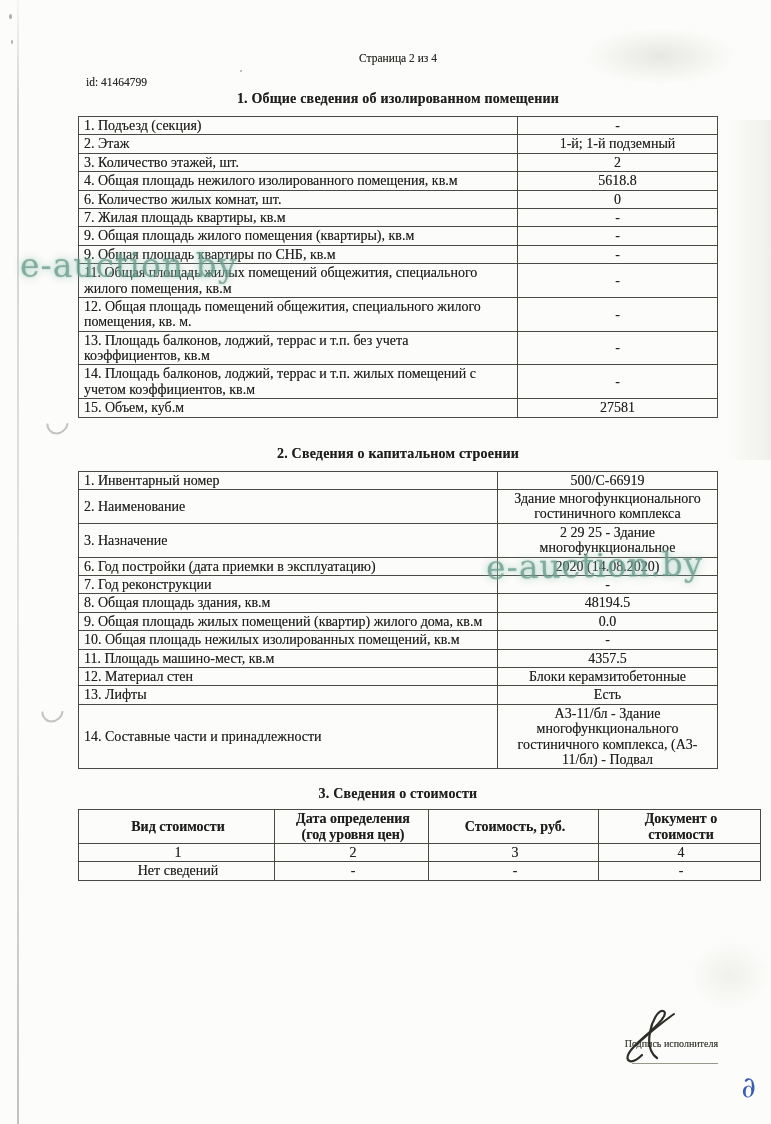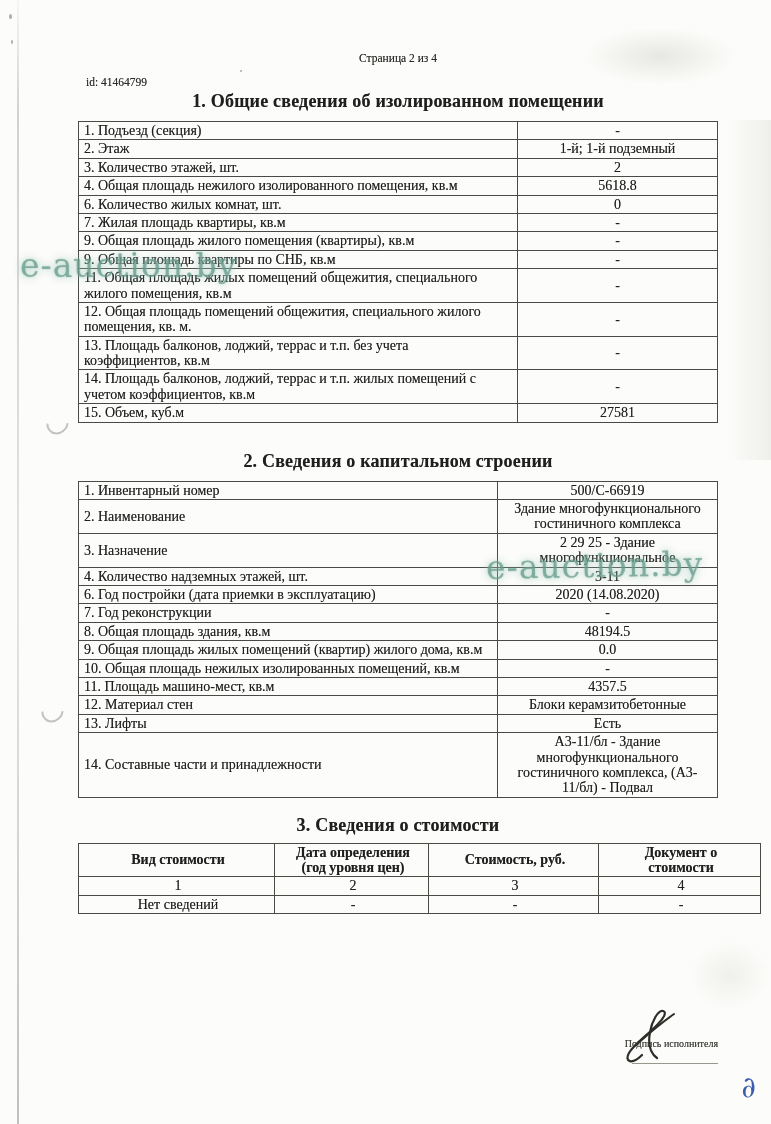--- a/index.html
+++ b/index.html
@@ -11,21 +11,21 @@
   }
   .page{position:absolute;left:78px;top:0;width:640px;}
   .scan-text{text-shadow:0 0 0.6px rgba(35,35,32,0.55);}
 
   
   .doc-header{position:relative;margin-top:52px;height:16px;font-size:11.5px;color:#2b2b28;}
   .doc-id{position:absolute;left:8px;top:0;margin-top:24px;}
   .page-indicator{text-align:center;}
 
   
-  .section-title{text-align:center;font-weight:bold;font-size:18px;letter-spacing:0.2px;}
+  .section-title{text-align:center;font-weight:bold;font-size:14px;letter-spacing:0.2px;}
   .t1{margin-top:23px;}
   .t2{margin-top:28px;}
   .t3{margin-top:17px;}
 
   
   table{width:100%;border-collapse:collapse;font-size:14px;table-layout:fixed;}
   td{border:1.5px solid #4a4a44;padding:1px 5px;line-height:1.1;vertical-align:middle;
      white-space:pre-line;overflow:hidden;}
   .tbl{margin-top:9px;}
   .tbl3{margin-top:7px;}
@@ -171,24 +171,20 @@
           <td class="lbl">2. Наименование</td>
           <td class="val">Здание многофункционального
 гостиничного комплекса</td>
         </tr>
       <tr>
           <td class="lbl">3. Назначение</td>
           <td class="val">2 29 25 - Здание
 многофункциональное</td>
         </tr>
       <tr>
-          <td class="lbl">4. Количество надземных этажей, шт.</td>
-          <td class="val">3-11</td>
-        </tr>
-      <tr>
           <td class="lbl">6. Год постройки (дата приемки в эксплуатацию)</td>
           <td class="val">2020 (14.08.2020)</td>
         </tr>
       <tr>
           <td class="lbl">7. Год реконструкции</td>
           <td class="val">-</td>
         </tr>
       <tr>
           <td class="lbl">8. Общая площадь здания, кв.м</td>
           <td class="val">48194.5</td>

